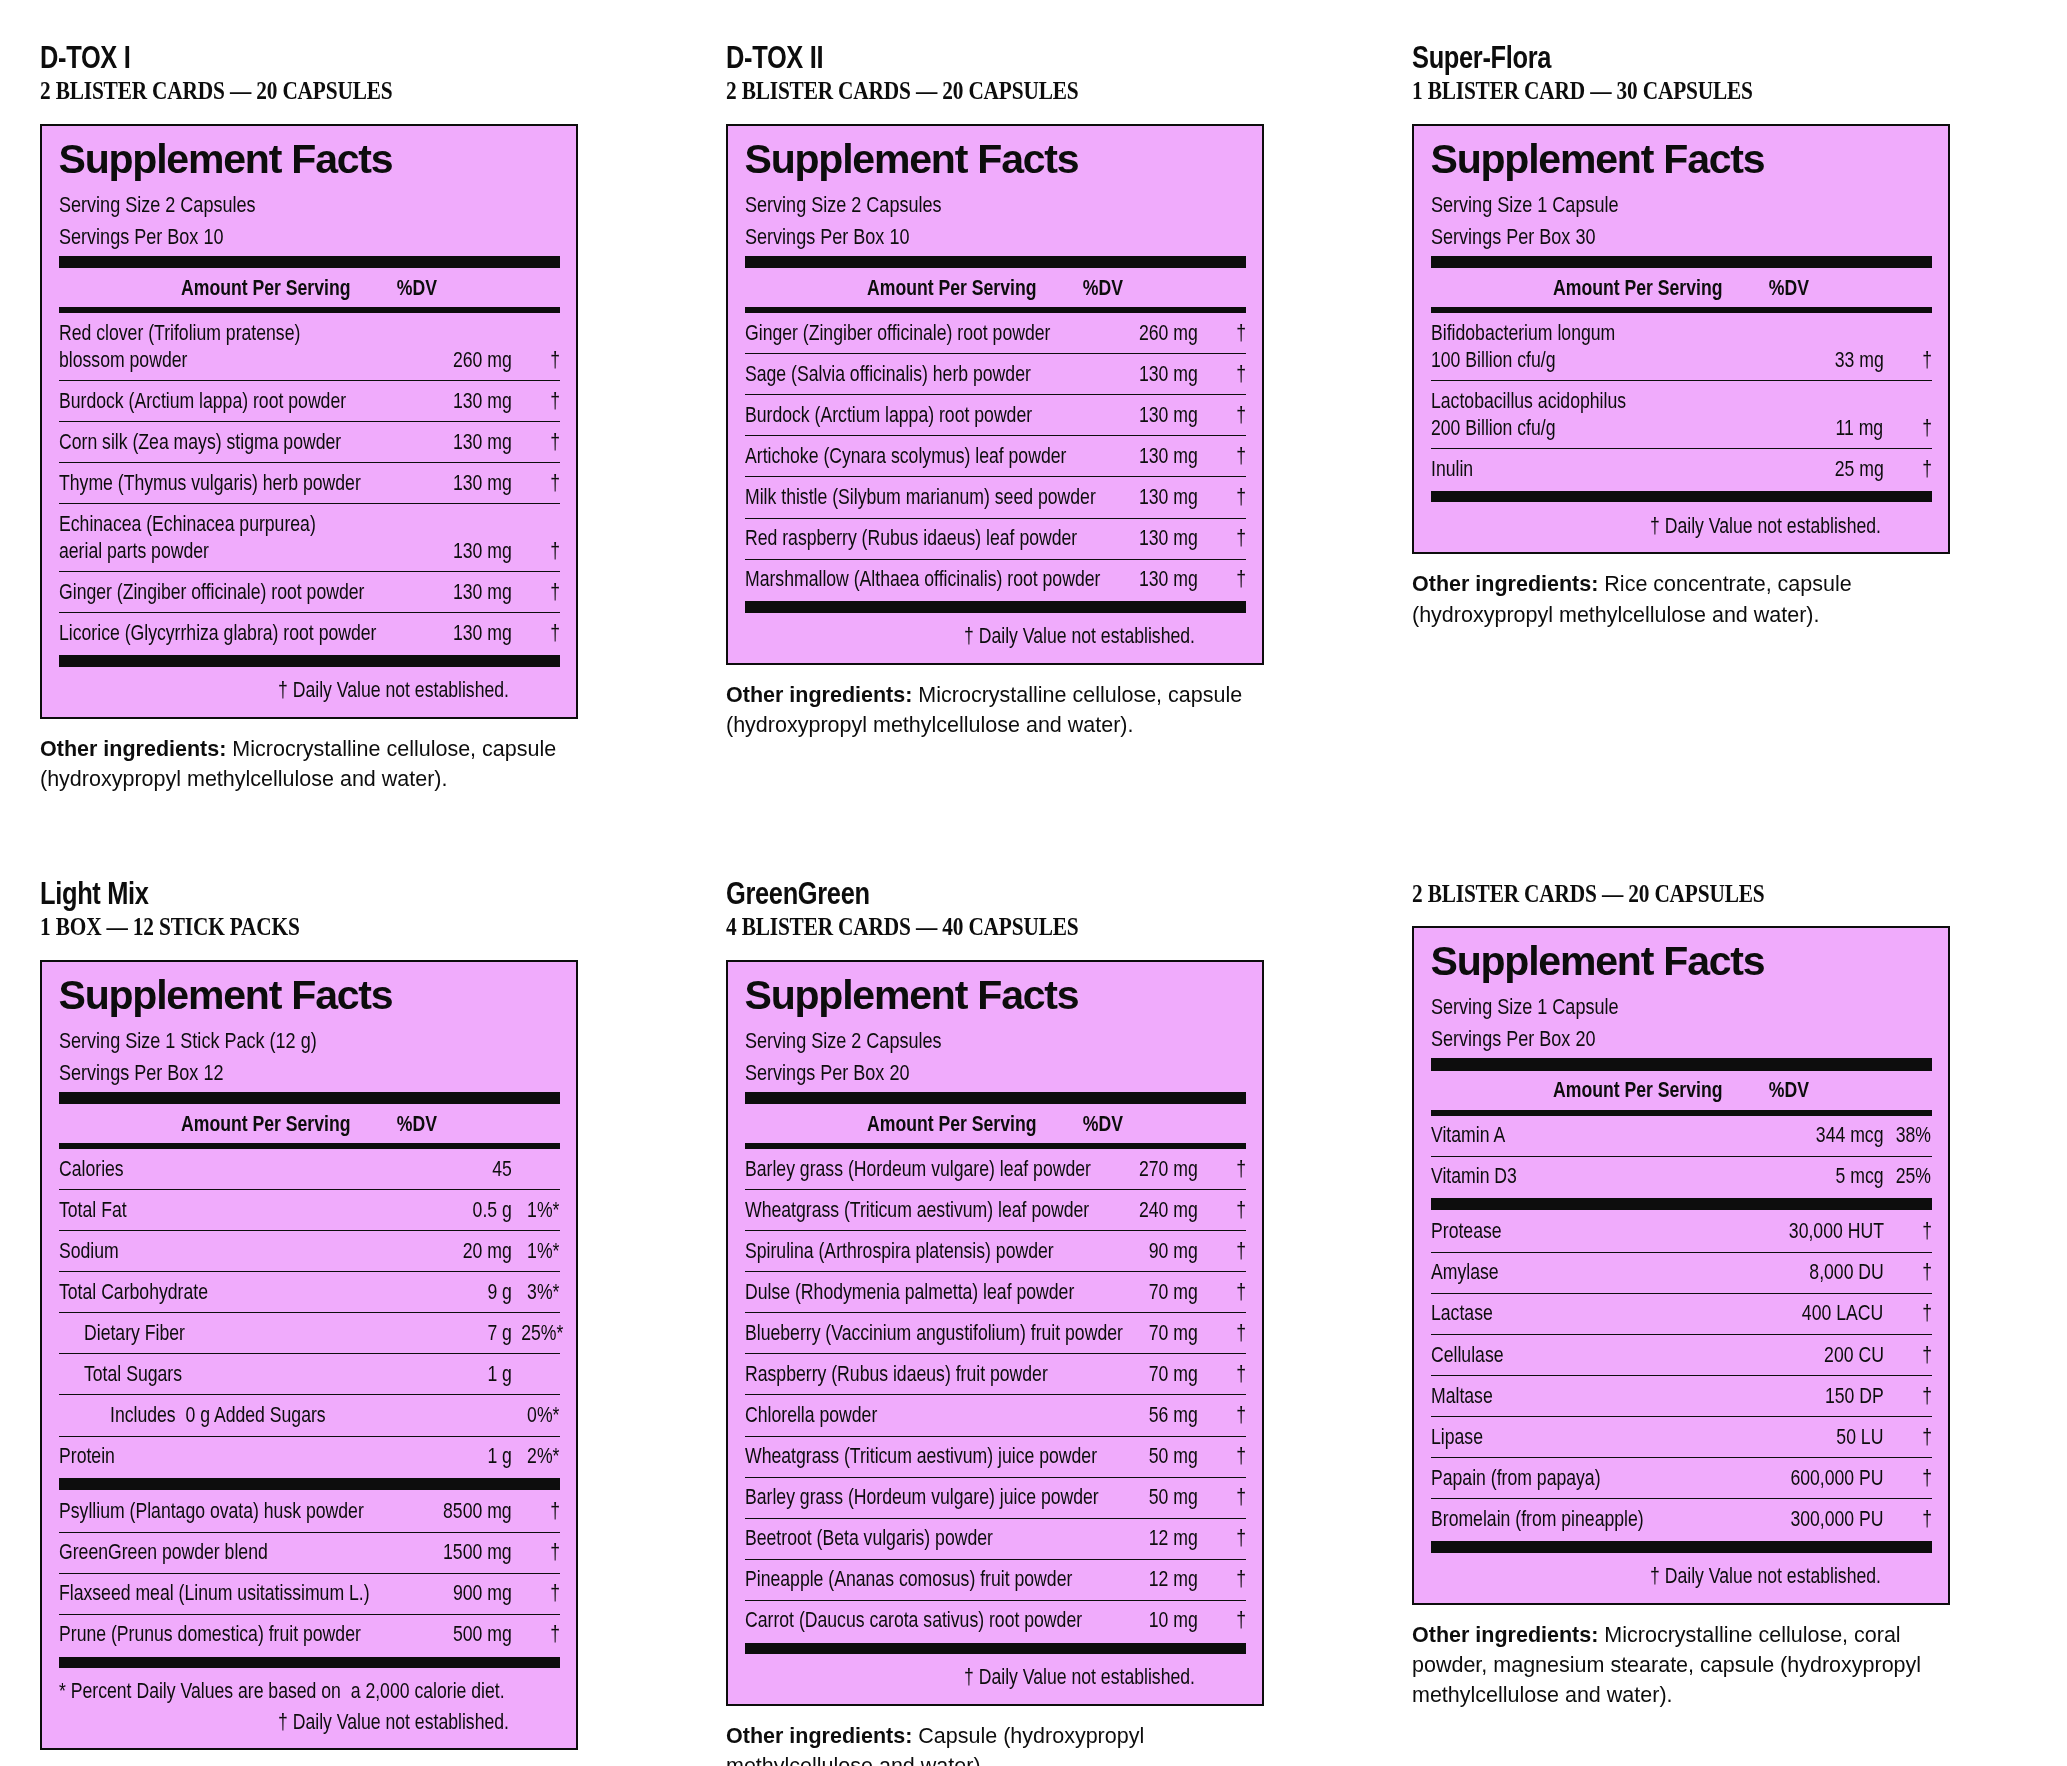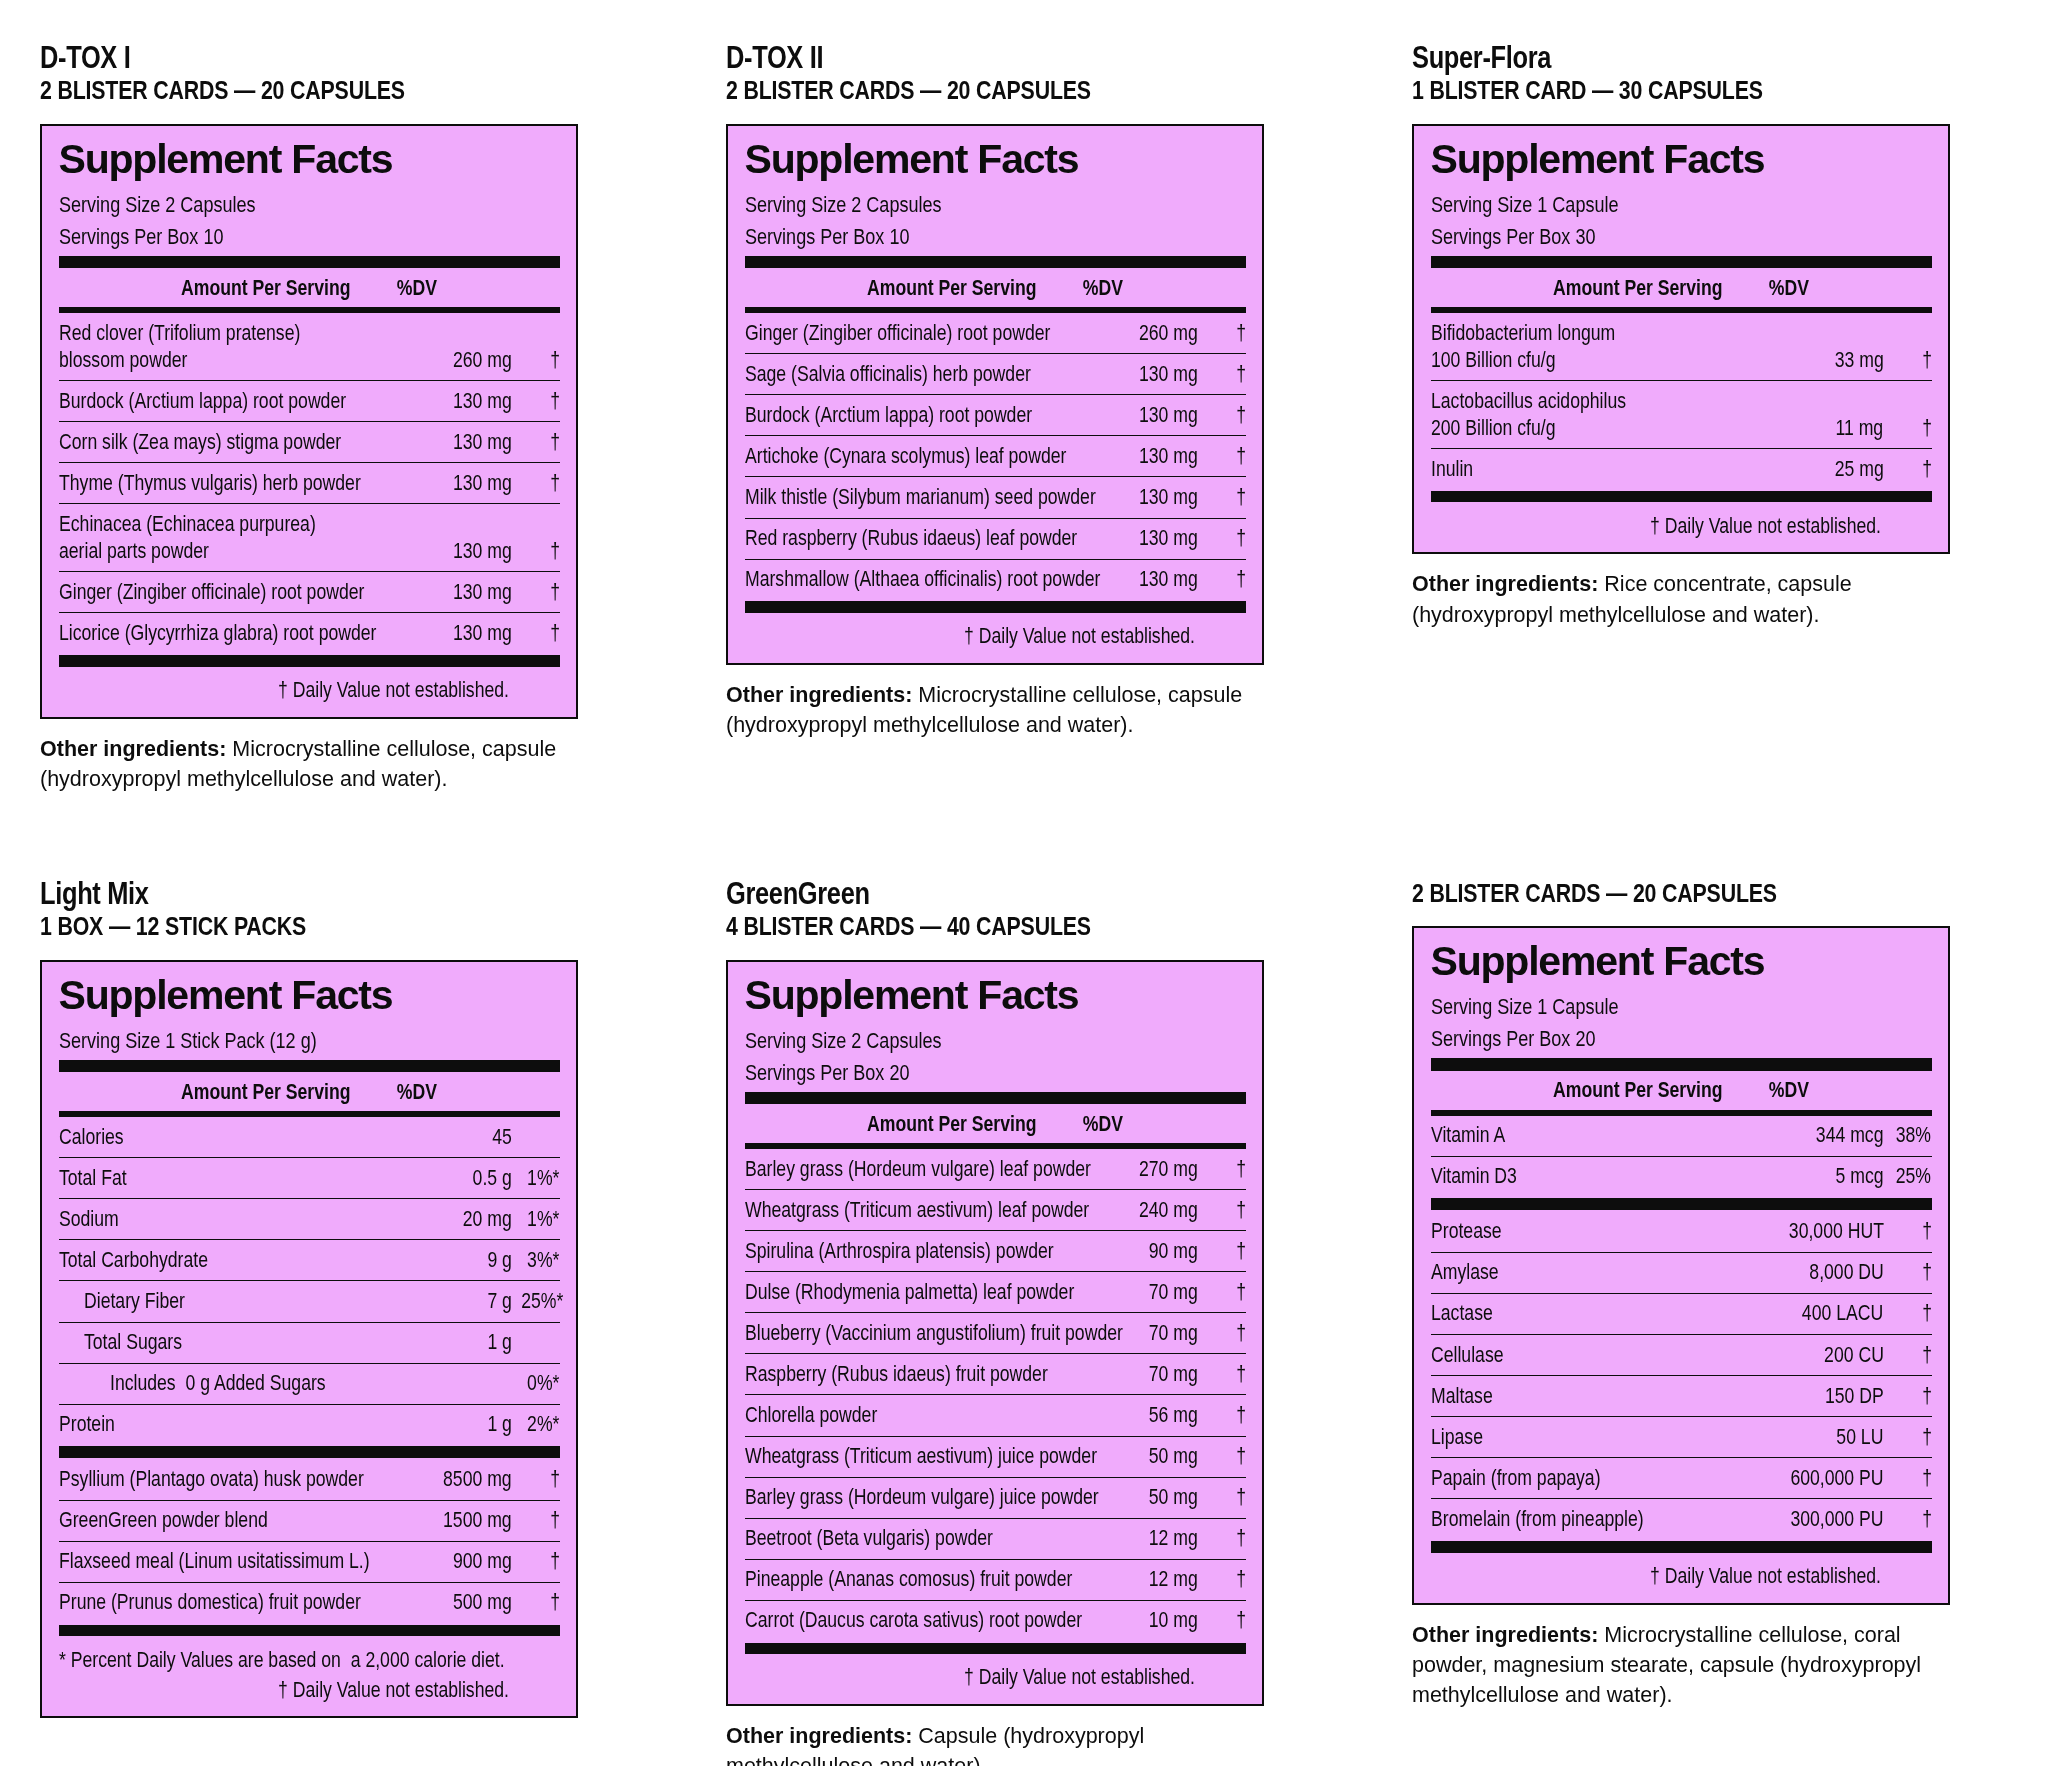--- a/index.html
+++ b/index.html
@@ -17,21 +17,21 @@
     background:#fff;
   }
 
   
   .cx  { display:inline-block; transform:scaleX(.82); transform-origin:0 50%; white-space:pre; }
   .cxr { display:inline-block; transform:scaleX(.82); transform-origin:100% 50%; white-space:pre; }
 
   .panel { width:538px; }
 
   .ptitle { font-size:31px; font-weight:bold; line-height:1.08; margin:0; letter-spacing:-0.4px; }
-  .psub   { font-size:26px; font-weight:bold; line-height:1.15; margin:1.7px 0 0 0; letter-spacing:-0.2px; }
+  .psub   { font-size:26px; font-weight:bold; line-height:1.15; margin:1.7px 0 0 0; letter-spacing:-0.2px;font-family:Liberation Serif, serif; }
 
   .factsbox {
     border:2.5px solid #0d0d0d;
     margin-top:18px;
     padding:0 16.5px;
     background:#f0abfc;
   }
   .facts-title {
     font-size:41px; font-weight:bold; letter-spacing:-1.2px;
     padding:11.6px 0 8.3px 0; line-height:1.05;
@@ -224,20 +224,21 @@
     </div>
     <p class="other"><b>Other ingredients: </b><span>Rice concentrate, capsule (hydroxypropyl methylcellulose and water).</span></p>
   </section>
 
   <section class="panel">
     <h2 class="ptitle"><span class="cx">Light Mix</span></h2>
     <div class="psub"><span class="cx">1 BOX — 12 STICK PACKS</span></div>
     <div class="factsbox">
       <div class="facts-title"><span>Supplement Facts</span></div>
       <div class="serving"><span class="cx">Serving Size 1 Stick Pack (12 g)</span></div>
+      <div class="serving"><span class="cx">Servings Per Box 12</span></div>
       <div class="bar lg"></div>
       <div class="hdr">
         <span class="cx">Amount Per Serving</span>
         <span class="cxr">%DV</span>
       </div>
       <div class="bar md"></div>
       <div class="rows">
           <div class="row">
             <span class="name"><span class="cx">Calories</span></span>
             <span class="amt"><span class="cxr">45</span></span>

